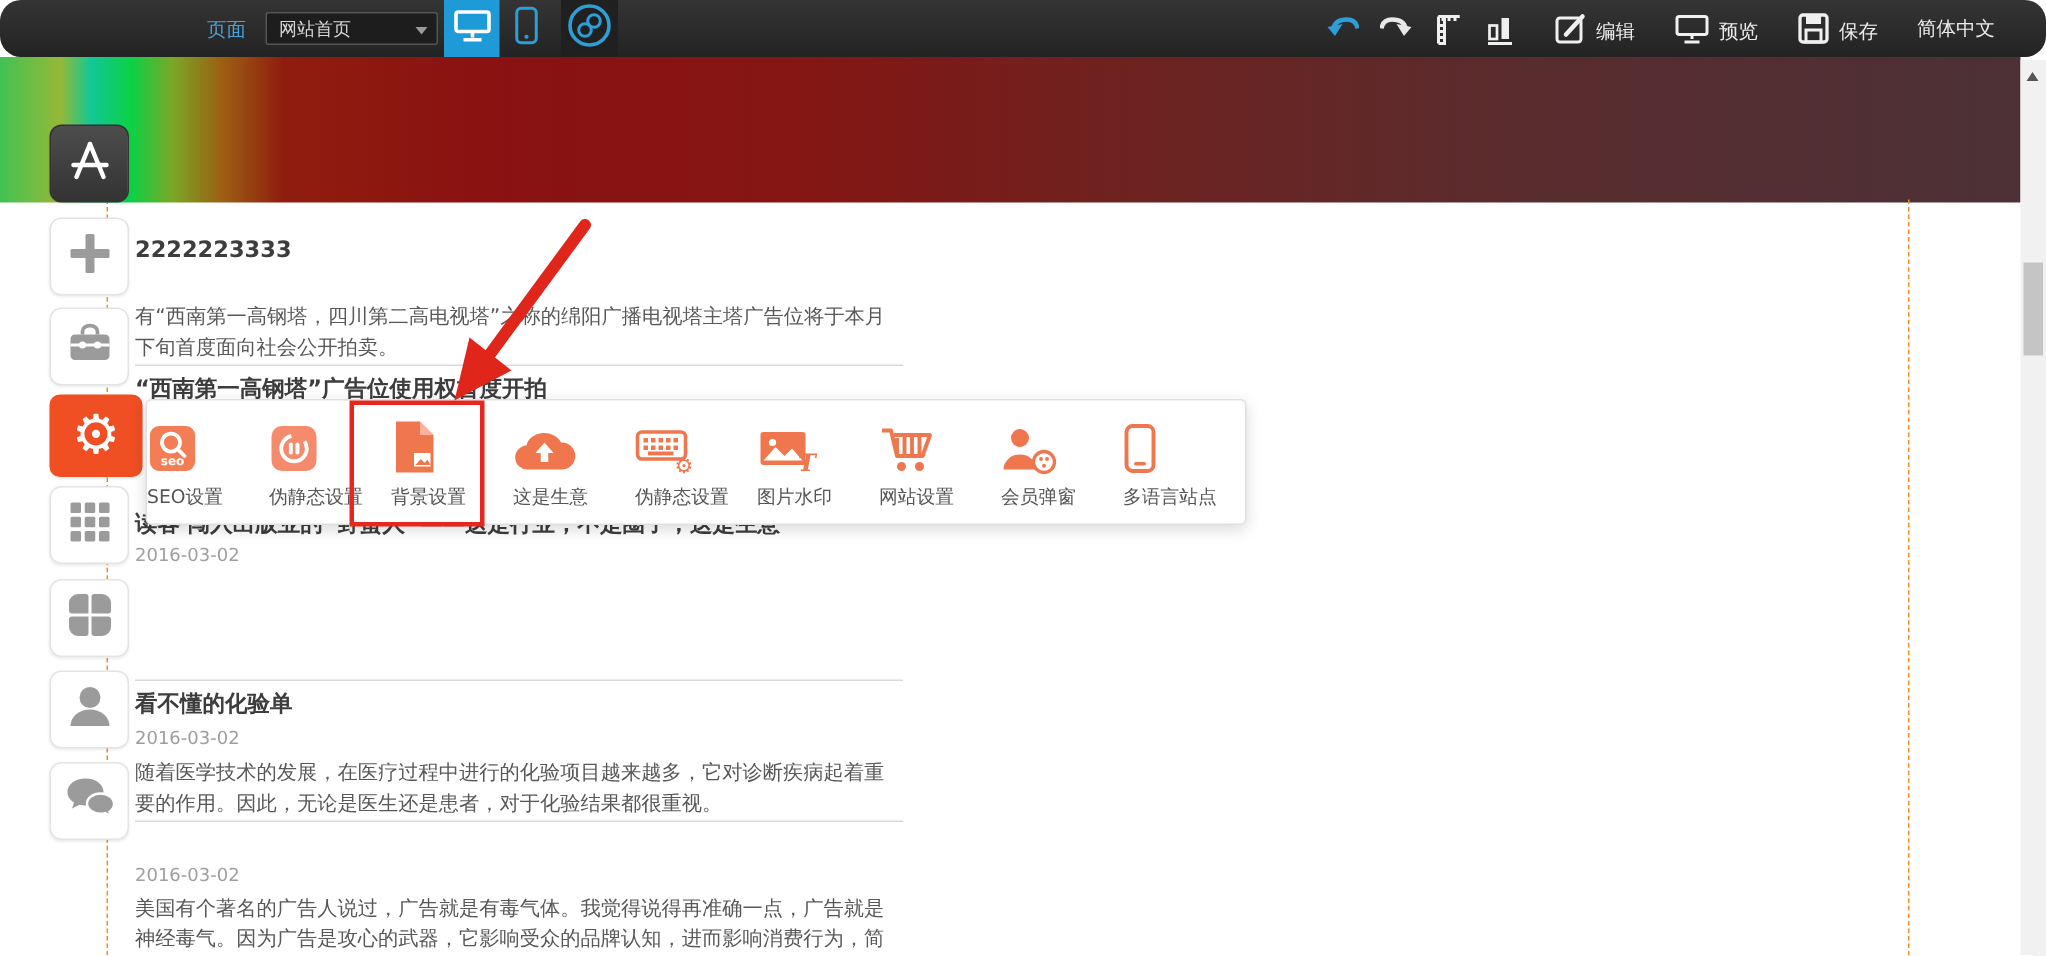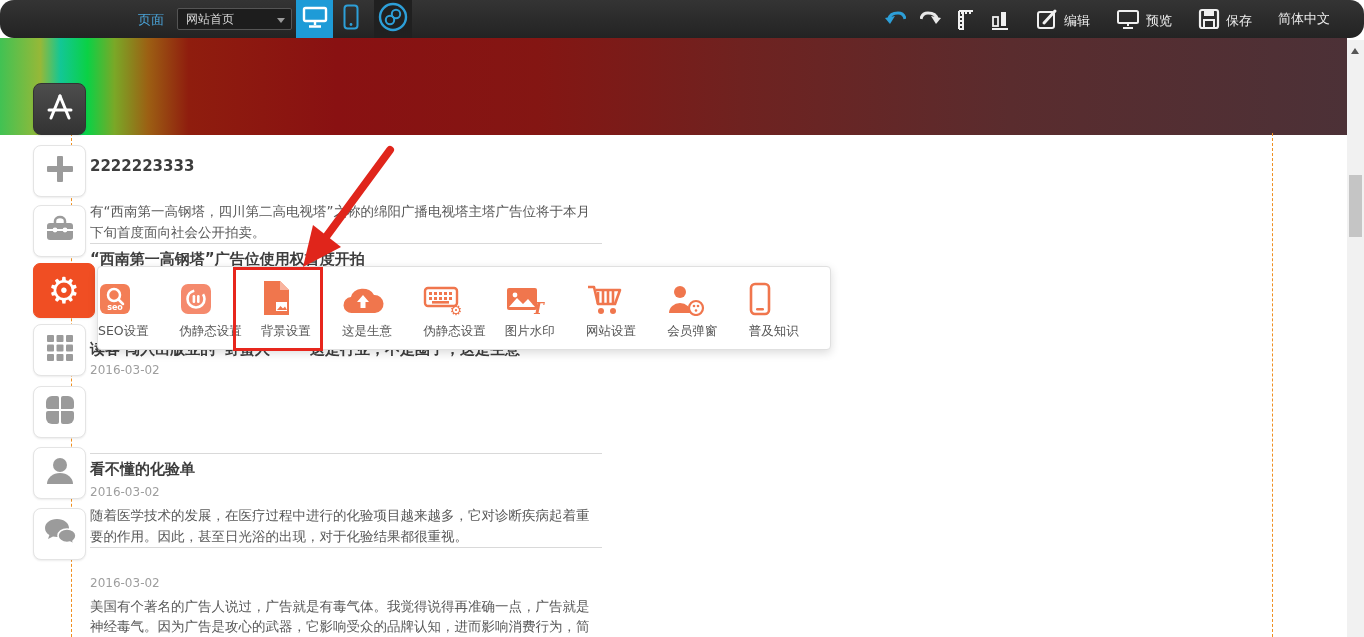--- a/index.html
+++ b/index.html
@@ -81,21 +81,21 @@
   <div class="divider" style="top:243px"></div>
 
   <div class="art-title" style="top:250px">“西南第一高钢塔”广告位使用权首度开拍</div>
 
   <div class="art-title" style="top:340px">读客 闯入出版业的“野蛮人”——这是行业，不是圈子，这是生意</div>
   <div class="art-date" style="top:363px">2016-03-02</div>
   <div class="divider" style="top:453px"></div>
 
   <div class="art-title" style="top:460px">看不懂的化验单</div>
   <div class="art-date" style="top:485px">2016-03-02</div>
-  <div class="art-body" style="top:505px">随着医学技术的发展，在医疗过程中进行的化验项目越来越多，它对诊断疾病起着重要的作用。因此，甚至日光浴的出现，对于化验结果都很重视。</div>
+  <div class="art-body" style="top:505px">随着医学技术的发展，在医疗过程中进行的化验项目越来越多，它对诊断疾病起着重要的作用。因此，无论是医生还是患者，对于化验结果都很重视。</div>
   <div class="divider" style="top:547px"></div>
 
   <div class="art-date" style="top:576px">2016-03-02</div>
   <div class="art-body" style="top:596px;line-height:20px">美国有个著名的广告人说过，广告就是有毒气体。我觉得说得再准确一点，广告就是神经毒气。因为广告是攻心的武器，它影响受众的品牌认知，进而影响消费行为，简直就是专业的忽悠。不知不觉中就影响了消费者的品牌认知和购买行为，甚至日光浴的出现，挑剔抢</div>
 
   <div class="side-item dark" style="top:83px">
     <span>
       <svg width="34" height="32" viewBox="0 0 32 32">
           <g stroke="#fff" stroke-width="3" stroke-linecap="round" fill="none">
         <path d="M16,5 L7,27"></path>
@@ -291,21 +291,21 @@
       <span class="pop-label">会员弹窗</span>
     </div>
 
     <div class="pop-item">
       <span class="pop-ico">
         <svg width="22" height="34" viewBox="0 0 22 34">
           <rect x="2" y="2" width="18" height="30" rx="4" fill="none" stroke="#f0764d" stroke-width="2.6"></rect>
           <rect x="7" y="26" width="8" height="2.4" rx="1.2" fill="#f0764d"></rect>
           </svg>
       </span>
-      <span class="pop-label">普及知识</span>
+      <span class="pop-label">多语言站点</span>
     </div>
   </div>
 
   <div class="red-box"></div>
   <svg class="red-arrow" width="180" height="140" viewBox="0 0 180 140">
     <path d="M160,12 L96,99" stroke="#e0251b" stroke-width="8" stroke-linecap="round"></path>
     <polygon points="73,129 83,87 111,109" fill="#e0251b"></polygon>
   </svg>
 
   <div class="scrollbar">

